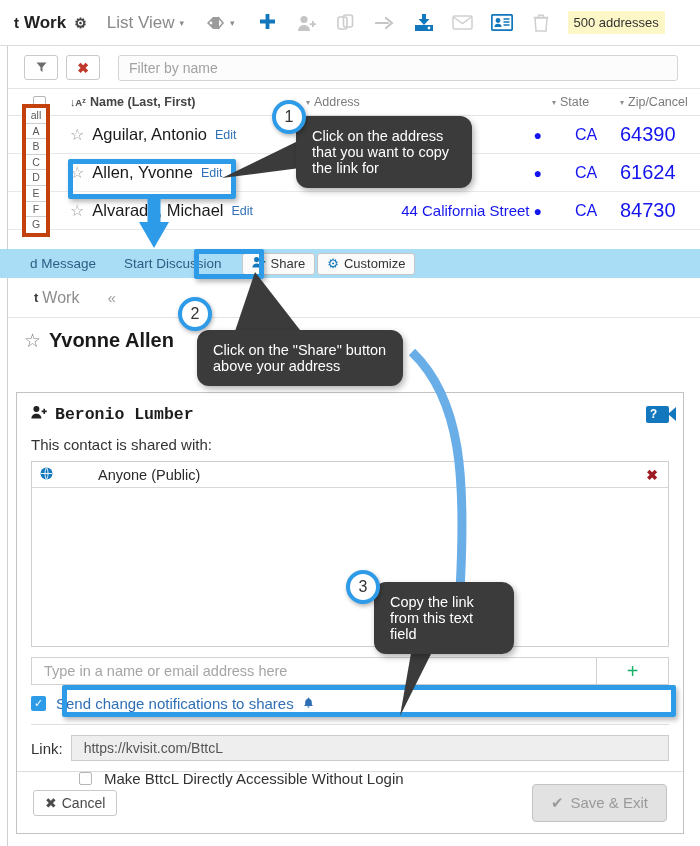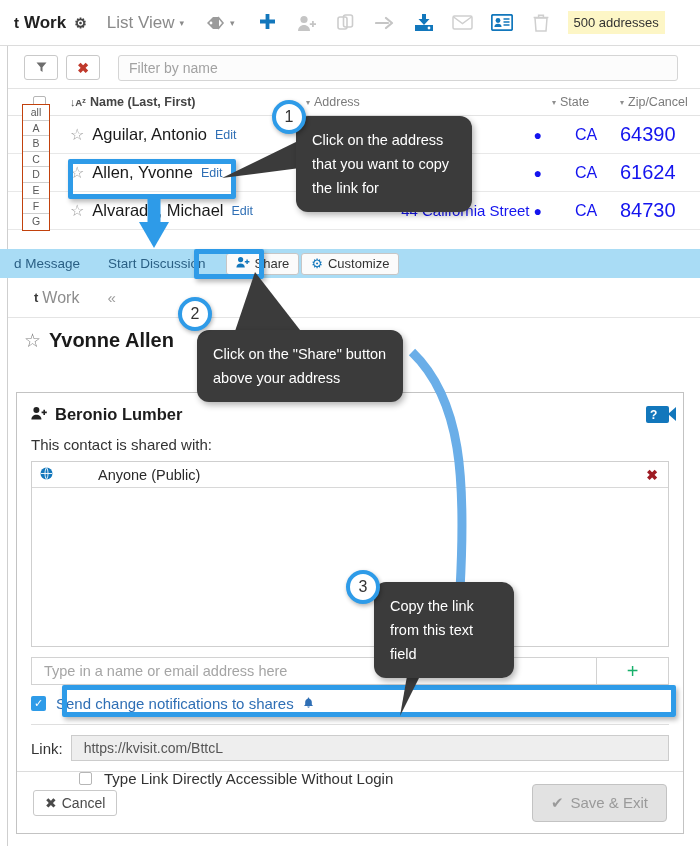--- a/index.html
+++ b/index.html
@@ -74,32 +74,32 @@
   .star { color:#9a9a9a; font-size:16px; }
   .editlink { color:#2f6fb5; font-size:12.5px; }
   .cell-addr { width:246px; font-size:15px; color:#1414ee; display:flex; align-items:center; gap:4px; justify-content:flex-end; padding-right:10px;}
   .cell-state { width:68px; font-size:16px; color:#1414ee; text-align:center;}
   .cell-zip { width:80px; font-size:20px; color:#1414ee; text-align:left;}
   .pin { color:#1414ee; font-size:14px; }
 
   
   .alpharail {
     position:absolute; left:22px; top:104px; width:28px;
-    border:1px solid #c2410c; background:#fff; z-index:4;
+    border:4px solid #c2410c; background:#fff; z-index:4;
   }
   .alpharail div {
     height:15.6px; line-height:15.6px; text-align:center; font-size:10.5px; color:#595959;
     border-bottom:1px solid #cfcfcf;
   }
   .alpharail div:last-child { border-bottom:none; }
 
   
   .actionstrip {
     position:absolute; left:0; top:249px; width:700px; height:29px;
-    background:#a9dcf5; display:flex; align-items:center; padding-left:0; gap:0px;
+    background:#a9dcf5; display:flex; align-items:center; padding-left:16px; gap:0px;
   }
   .actlink { color:#2a5f84; font-size:13.5px; padding:0 14px; white-space:nowrap;}
   .sharebtn {
     background:#fbfbfb; border:1px solid #c6c6c6; border-radius:3px;
     height:22px; display:flex; align-items:center; gap:5px;
     padding:0 9px; font-size:13px; color:#333; margin-left:6px;
   }
   .custbtn {
     background:#fbfbfb; border:1px solid #c6c6c6; border-radius:3px;
     height:22px; display:flex; align-items:center; gap:5px;
@@ -116,21 +116,21 @@
   .chev { font-size:15px; color:#9b9b9b; letter-spacing:-1px;}
   .personrow { height:44px; display:flex; align-items:center; padding-left:16px; gap:8px; }
   .personname { font-size:20px; font-weight:bold; color:#1a1a1a;}
   .bigstar { font-size:19px; color:#7d7d7d;}
 
   
   .dialog {
     position:absolute; left:16px; top:392px; width:668px; height:442px;
     background:#fff; border:1px solid #c3c3c3;
   }
-  .dlg-head { display:flex; align-items:center; justify-content:space-between; padding:12px 14px 6px 14px; }
+  .dlg-head { display:flex; align-items:center; justify-content:space-between; padding:12px 14px 6px 14px;font-family:Liberation Mono, monospace; }
   .dlg-title { font-size:16.5px; font-weight:bold; color:#1c1c1c; display:flex; align-items:center; gap:7px;}
   .helpvid {
     width:23px; height:17px; background:#1277bc; border-radius:2px; position:relative;
     color:#fff; font-size:12px; font-weight:bold; display:flex; align-items:center; padding-left:4px;
   }
   .helpvid:after {
     content:""; position:absolute; right:-7px; top:1px;
     border-top:7px solid transparent; border-bottom:7px solid transparent;
     border-right:8px solid #1277bc;
   }
@@ -192,21 +192,21 @@
   .hl {
     position:absolute; border:5px solid #2e9be8; border-radius:2px;
     box-shadow:2px 3px 5px rgba(0,0,0,.28); z-index:30;
   }
   #hl-row   { left:68px;  top:159px; width:168px; height:40px; }
   #hl-share { left:194px; top:249px; width:70px;  height:30px; }
   #hl-link  { left:62px;  top:685px; width:614px; height:32px; }
 
   .tip {
     position:absolute; background:#3b3b3b; color:#fff; border-radius:12px;
-    padding:12px 16px; font-size:14.5px; line-height:24px; z-index:33;
+    padding:12px 16px; font-size:14.5px; line-height:16px; z-index:33;
     box-shadow:2px 3px 6px rgba(0,0,0,.3);
   }
   #tip1 { left:296px; top:116px; width:176px; }
   #tip2 { left:197px; top:330px; width:206px; }
   #tip3 { left:374px; top:582px; width:140px; }
 
   .badge {
     position:absolute; width:34px; height:34px; border-radius:50%;
     background:#fff; border:4px solid #2e9be8; color:#333;
     font-size:16px; display:flex; align-items:center; justify-content:center;
@@ -479,21 +479,21 @@
 
   <div class="hr"></div>
 
   <div class="linkrow">
     <span class="linklabel">Link:</span>
     <div class="linkfield">https://kvisit.com/BttcL</div>
   </div>
 
   <div class="accessrow">
     <div class="cbox2"></div>
-    <span class="accesstext">Type Link Directly Accessible Without Login</span>
+    <span class="accesstext">Make BttcL Directly Accessible Without Login</span>
   </div>
 
   <div class="dlg-foot">
     <div class="cancelbtn">
       <span>✖</span>
       <span>Cancel</span>
     </div>
     <div class="savebtn">
       <span>✔</span>
       <span>Save &amp; Exit</span>

